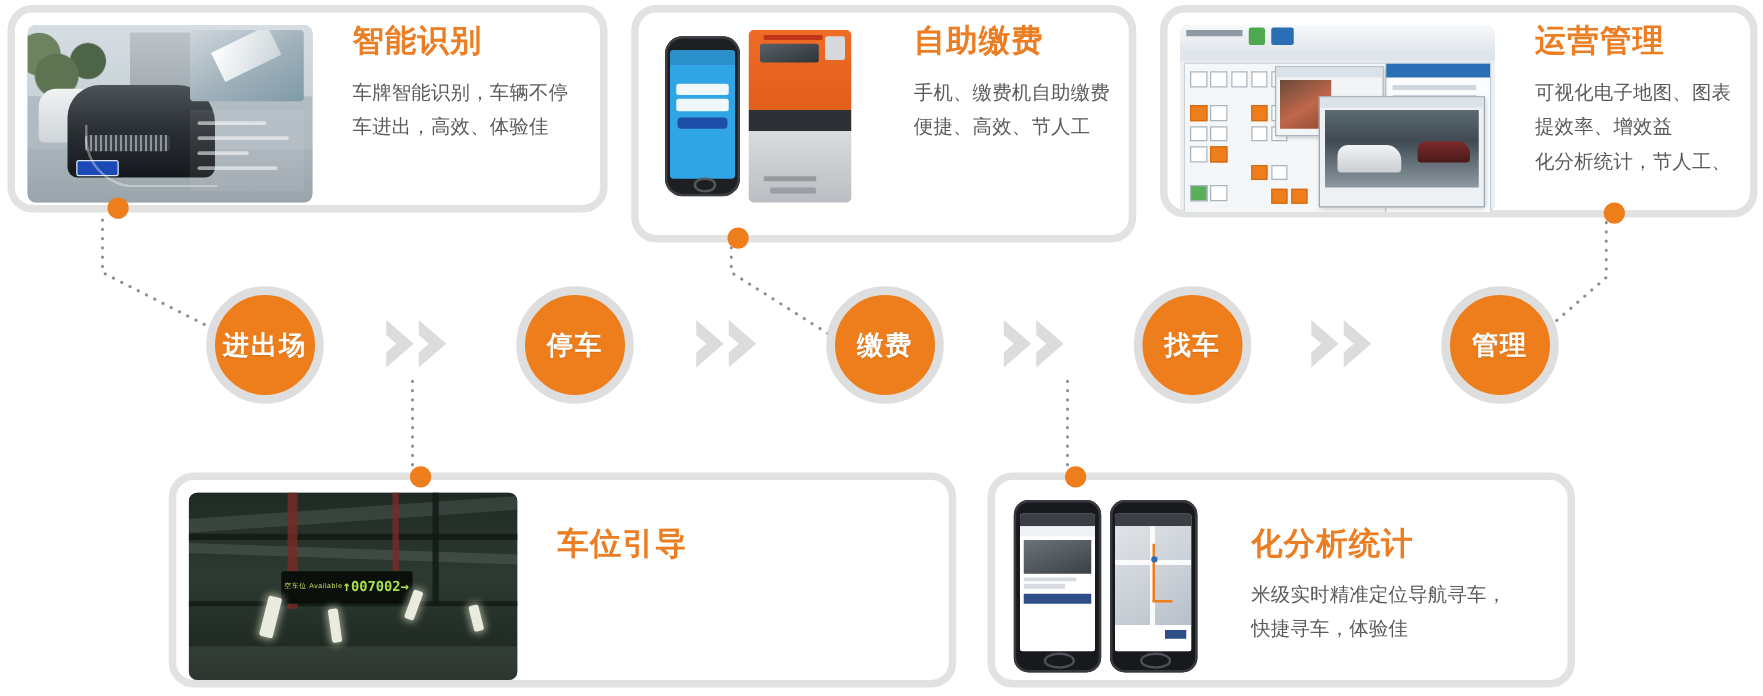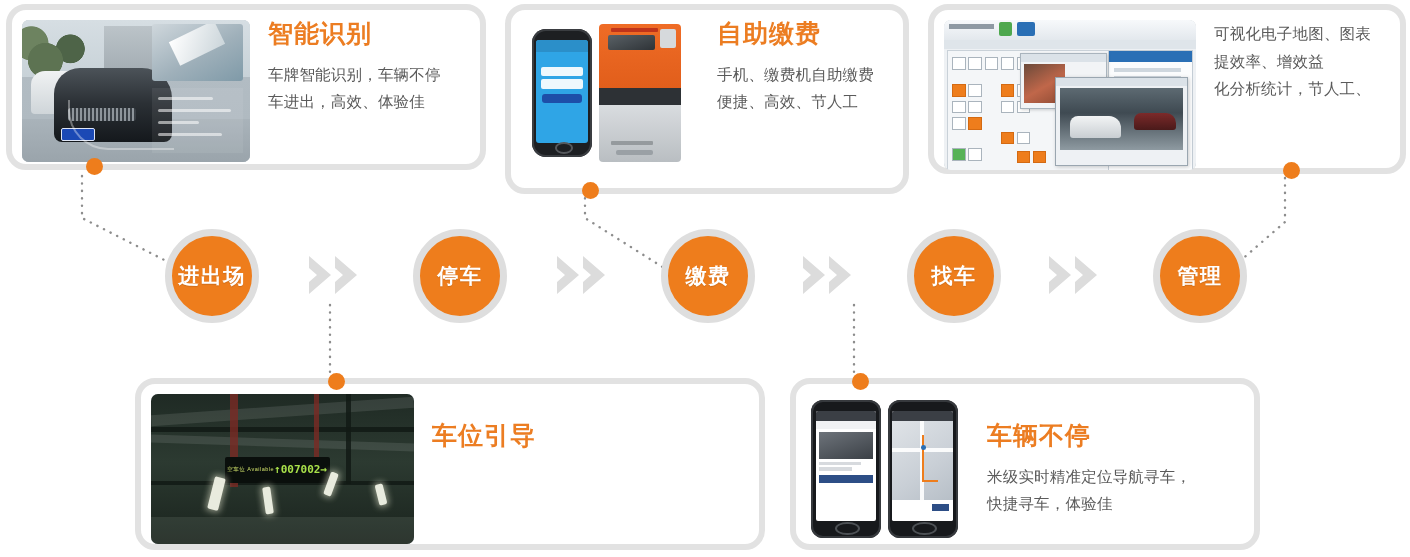--- a/index.html
+++ b/index.html
@@ -48,21 +48,21 @@
   }
   .card-img {
     flex: 0 0 auto;
     border-radius: 7px;
     overflow: hidden;
     position: relative;
     background: #b9c2c8;
   }
   .card-txt {
     flex: 1 1 auto;
-    padding-left: 18px;
+    padding-left: 32px;
     padding-right: 10px;
   }
   .card-title {
     color: #ec7d22;
     font-size: 25px;
     font-weight: bold;
     line-height: 1.1;
     letter-spacing: 1px;
     margin-bottom: 13px;
     white-space: nowrap;
@@ -383,20 +383,21 @@
             <div class="hd2"></div>
             <div class="pic"></div>
           </div>
         <div class="dlg2">
             <div class="hd3"></div>
             <div class="vid"></div>
           </div>
       </div>
     </div>
     <div class="card-txt">
+      <div class="card-title">运营管理</div>
       <div class="card-desc">
         <div>可视化电子地图、图表</div>
         <div>提效率、增效益</div>
         <div>化分析统计，节人工、</div>
       </div>
     </div>
     <div class="dot" style="left:349px; bottom:-11px;"></div>
   </div>
 
   <div class="node" style="left:165px; top:229px;">
@@ -486,21 +487,21 @@
             </div>
             <div class="foot">
                 <div class="b2"></div>
               </div>
           </div>
           <div class="home2"></div>
         </div>
       </div>
     </div>
     <div class="card-txt">
-      <div class="card-title" style="margin-top:28px;">车辆不停</div>
+      <div class="card-title" style="margin-top:28px;">化分析统计</div>
       <div class="card-desc">
         <div>米级实时精准定位导航寻车，</div>
         <div>快捷寻车，体验佳</div>
       </div>
     </div>
     <div class="dot" style="left:56px; top:-11px;"></div>
   </div>
 
 </div>
 

